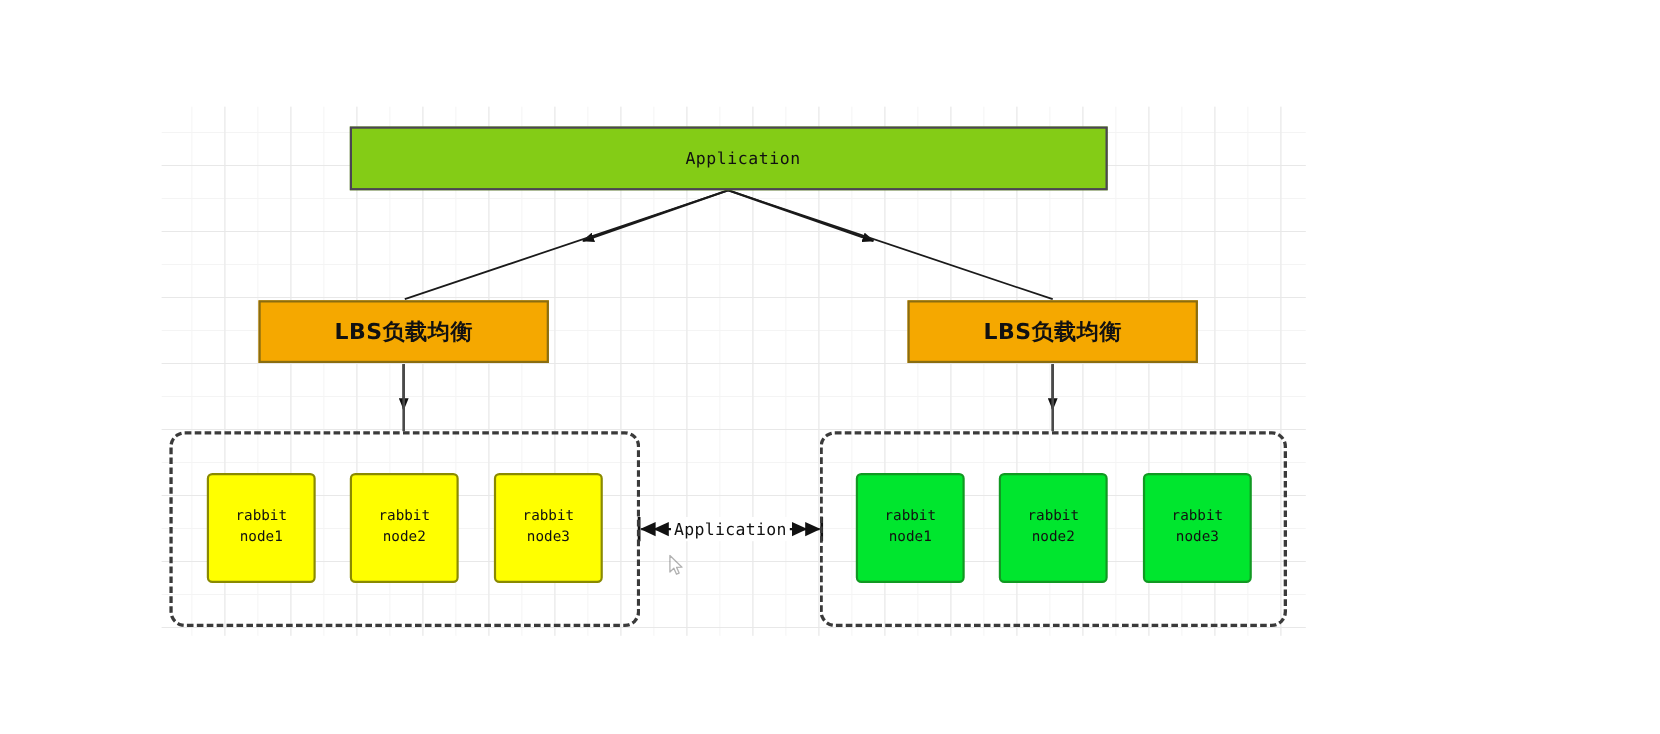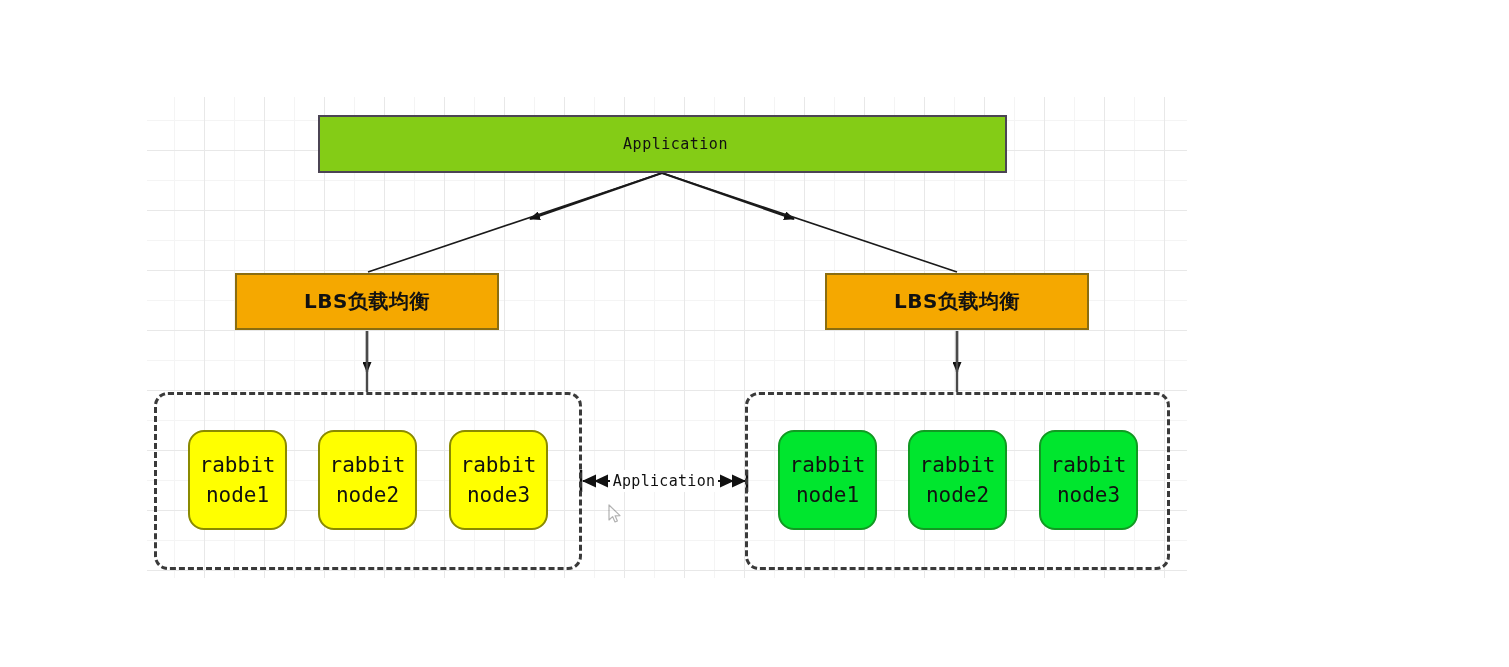--- a/index.html
+++ b/index.html
@@ -100,27 +100,27 @@
   .cluster-left  { left: 154px;  width: 428px; }
   .cluster-right { left: 745px;  width: 425px; }
 
   
   .node {
     position: absolute;
     box-sizing: border-box;
     top: 430px;
     width: 99px;
     height: 100px;
-    border-radius: 16px;
+    border-radius: 5px;
     border: 2px solid #7d7d00;
     display: flex;
     flex-direction: column;
     align-items: center;
     justify-content: center;
-    font-size: 21px;
+    font-size: 13px;
     line-height: 1.45;
     color: #111111;
   }
   .node.yellow { background: #ffff00; border-color: #8a8a00; }
   .node.green  { background: #00e62e; border-color: #119922; }
 
   .node-l1 { left: 188px; }
   .node-l2 { left: 318px; }
   .node-l3 { left: 449px; }
   .node-r1 { left: 778px; }

